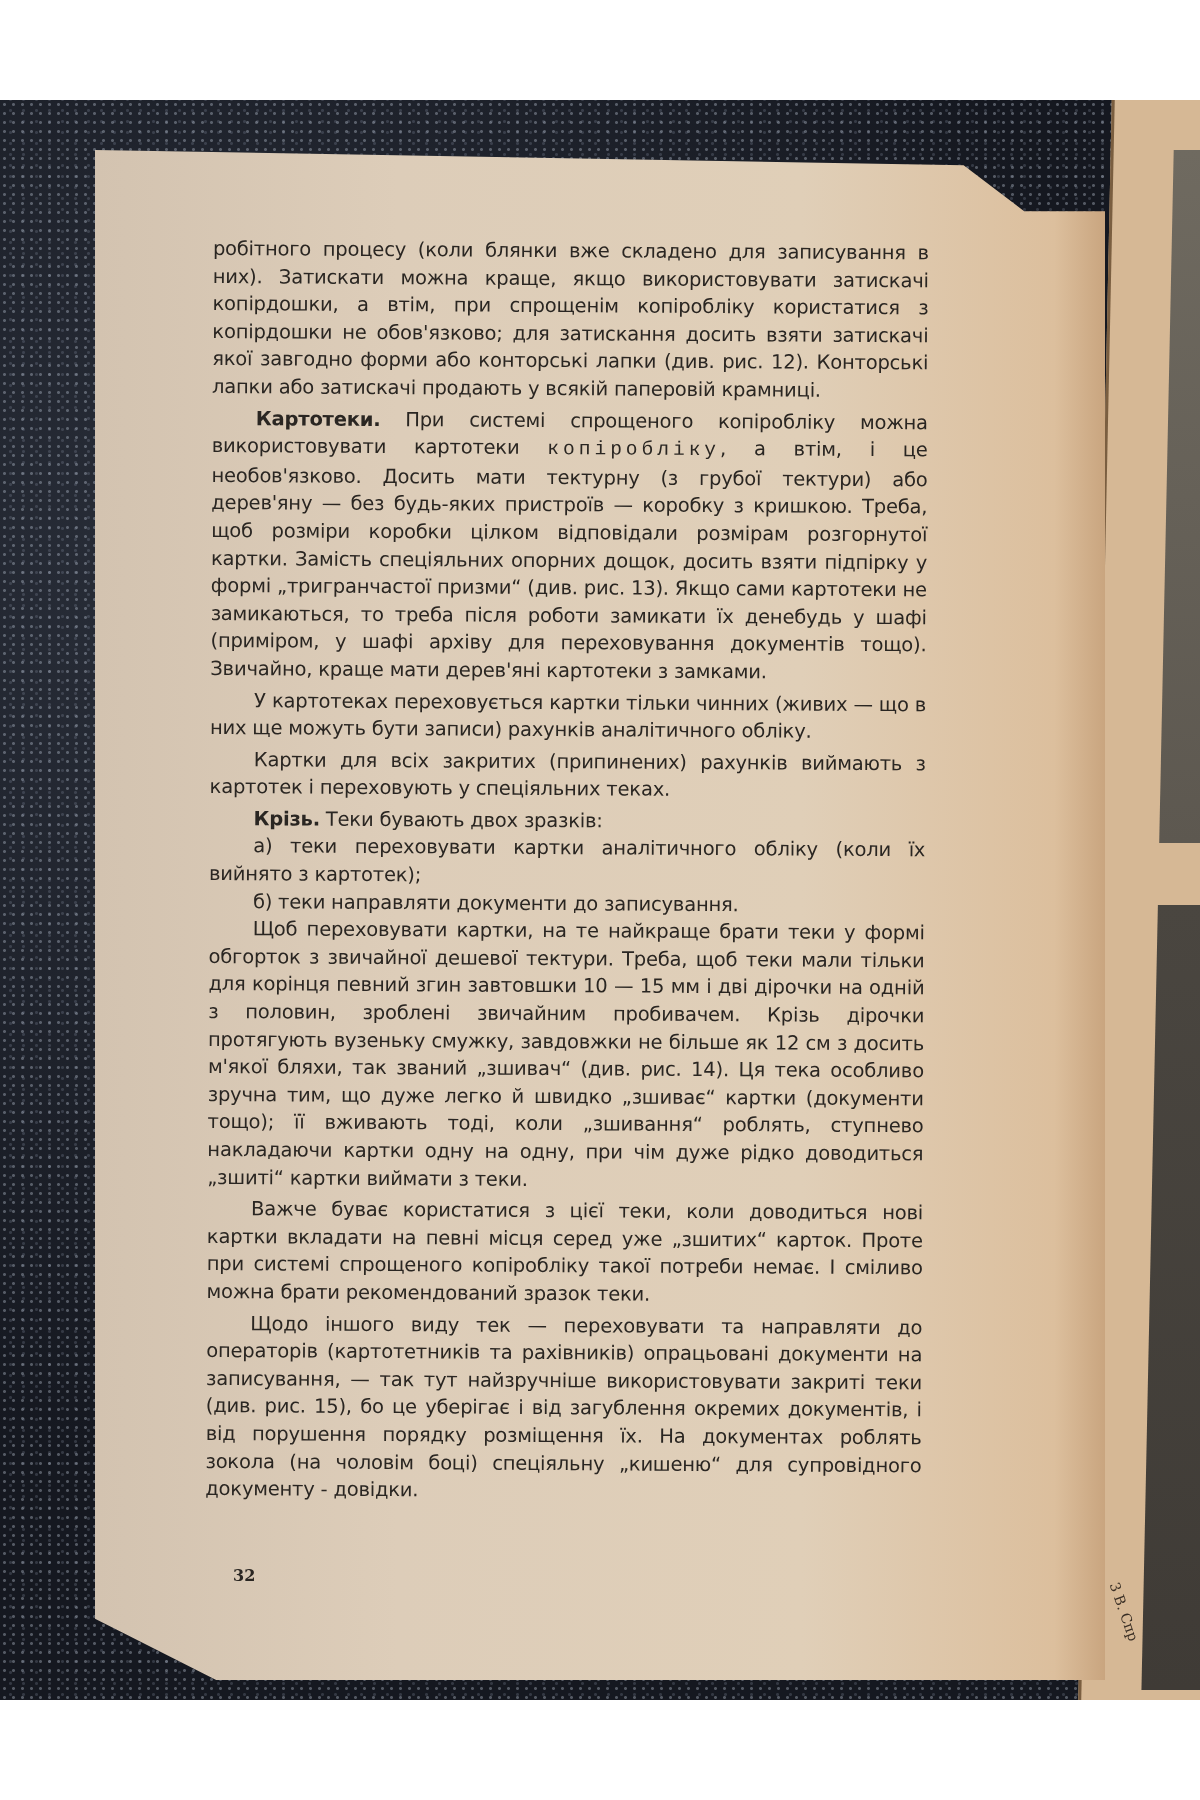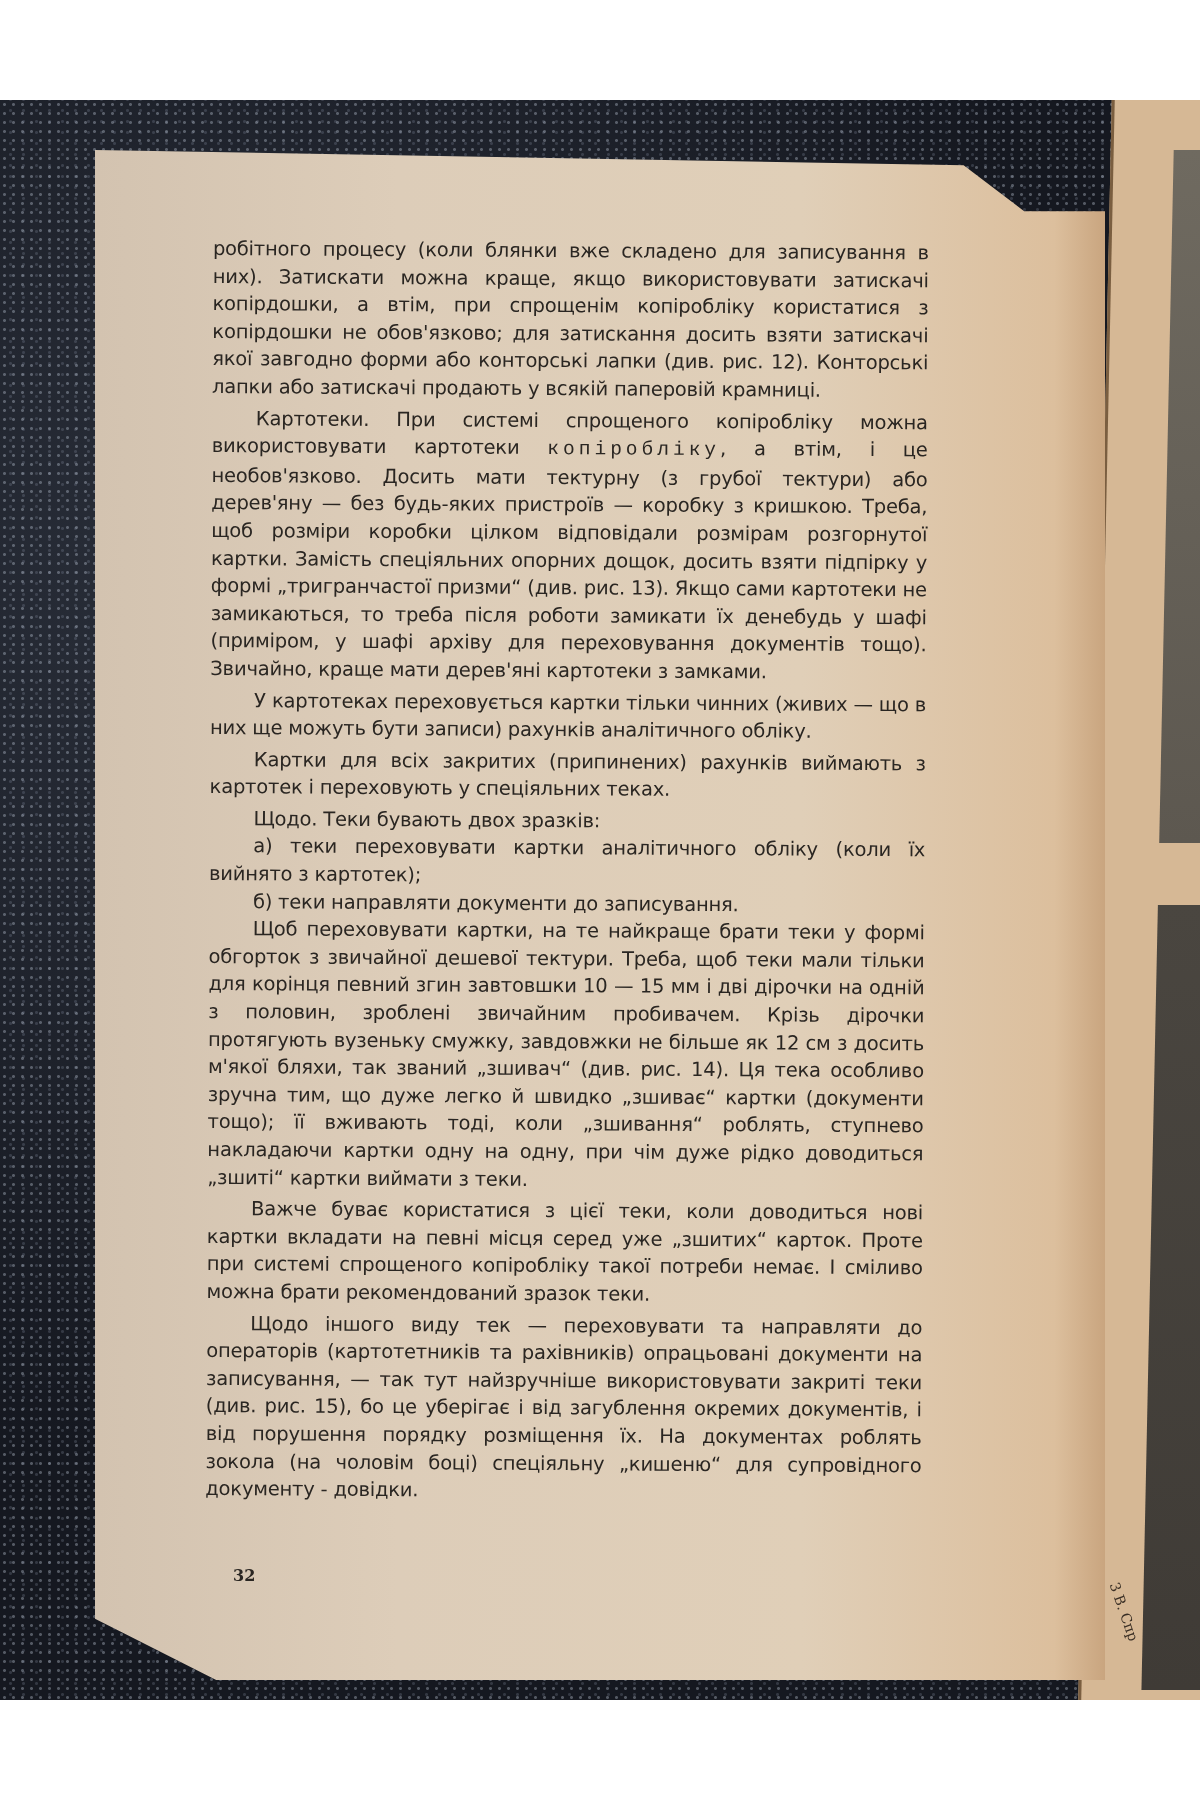--- a/index.html
+++ b/index.html
@@ -47,21 +47,21 @@
     .text {
       position: absolute; left: 213px; top: 235px; width: 716px;
       font-family: "DejaVu Sans", sans-serif;
       font-size: 19.5px; line-height: 27.6px; color: #2a2622;
       letter-spacing: -0.2px;
       text-align: justify;
       transform: rotate(0.35deg); transform-origin: left top;
     }
     .text p { margin: 0; text-indent: 0; }
     .text p.ind { text-indent: 44px; }
-    .text .head { font-weight: normal; }
+    .text .head { font-weight: bold; }
     .text .spaced { letter-spacing: 4px; font-family: Liberation Mono, monospace; }
     .text .sp { margin-top: 4px; }
     .page-num {
       position: absolute; left: 233px; top: 1566px;
       font-family: "DejaVu Serif", serif; font-weight: bold; font-size: 16px; color: #2a2622; text-align: center;
     }
   </style>
 </head>
 <body>
 
@@ -71,21 +71,21 @@
     <div class="caption">3 В. Спр</div>
   </div>
   <div class="page"></div>
 </div>
 
 <div class="text">
   <p>робітного процесу (коли блянки вже складено для записування в них). Затискати можна краще, якщо використовувати затискачі копірдошки, а втім, при спрощенім копіробліку користатися з копірдошки не обов'язково; для затискання досить взяти затискачі якої завгодно форми або конторські лапки (див. рис. 12). Конторські лапки або затискачі продають у всякій паперовій крамниці.</p>
   <p class="ind sp"><span class="head">Картотеки.</span><span> При системі спрощеного копіробліку можна використовувати картотеки </span><span class="spaced">копіробліку</span><span>, а втім, і це необов'язково. Досить мати тектурну (з грубої тектури) або дерев'яну — без будь-яких пристроїв — коробку з кришкою. Треба, щоб розміри коробки цілком відповідали розмірам розгорнутої картки. Замість спеціяльних опорних дощок, досить взяти підпірку у формі „тригранчастої призми“ (див. рис. 13). Якщо сами картотеки не замикаються, то треба після роботи замикати їх денебудь у шафі (приміром, у шафі архіву для переховування документів тощо). Звичайно, краще мати дерев'яні картотеки з замками.</span></p>
   <p class="ind sp">У картотеках переховується картки тільки чинних (живих — що в них ще можуть бути записи) рахунків аналітичного обліку.</p>
   <p class="ind sp">Картки для всіх закритих (припинених) рахунків виймають з картотек і переховують у спеціяльних теках.</p>
-  <p class="ind sp"><span class="head">Щодо.</span><span> Теки бувають двох зразків:</span></p>
+  <p class="ind sp"><span class="head">Крізь.</span><span> Теки бувають двох зразків:</span></p>
   <p class="ind">а) теки переховувати картки аналітичного обліку (коли їх вийнято з картотек);</p>
   <p class="ind">б) теки направляти документи до записування.</p>
   <p class="ind">Щоб переховувати картки, на те найкраще брати теки у формі обгорток з звичайної дешевої тектури. Треба, щоб теки мали тільки для корінця певний згин завтовшки 10 — 15 мм і дві дірочки на одній з половин, зроблені звичайним пробивачем. Крізь дірочки протягують вузеньку смужку, завдовжки не більше як 12 см з досить м'якої бляхи, так званий „зшивач“ (див. рис. 14). Ця тека особливо зручна тим, що дуже легко й швидко „зшиває“ картки (документи тощо); її вживають тоді, коли „зшивання“ роблять, ступнево накладаючи картки одну на одну, при чім дуже рідко доводиться „зшиті“ картки виймати з теки.</p>
   <p class="ind sp">Важче буває користатися з цієї теки, коли доводиться нові картки вкладати на певні місця серед уже „зшитих“ карток. Проте при системі спрощеного копіробліку такої потреби немає. І сміливо можна брати рекомендований зразок теки.</p>
   <p class="ind sp">Щодо іншого виду тек — переховувати та направляти до операторів (картотетників та рахівників) опрацьовані документи на записування, — так тут найзручніше використовувати закриті теки (див. рис. 15), бо це уберігає і від загублення окремих документів, і від порушення порядку розміщення їх. На документах роблять зокола (на чоловім боці) спеціяльну „кишеню“ для супровідного документу - довідки.</p>
 </div>
 
 <div class="page-num">32</div>
 
 </body></html>

